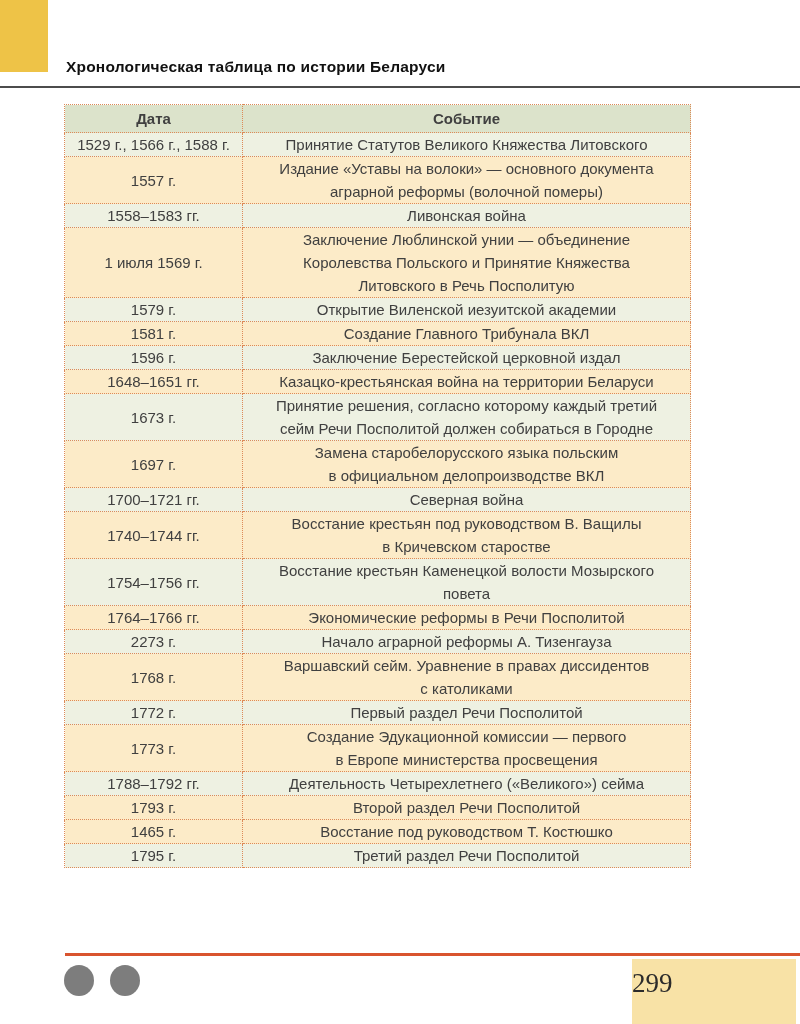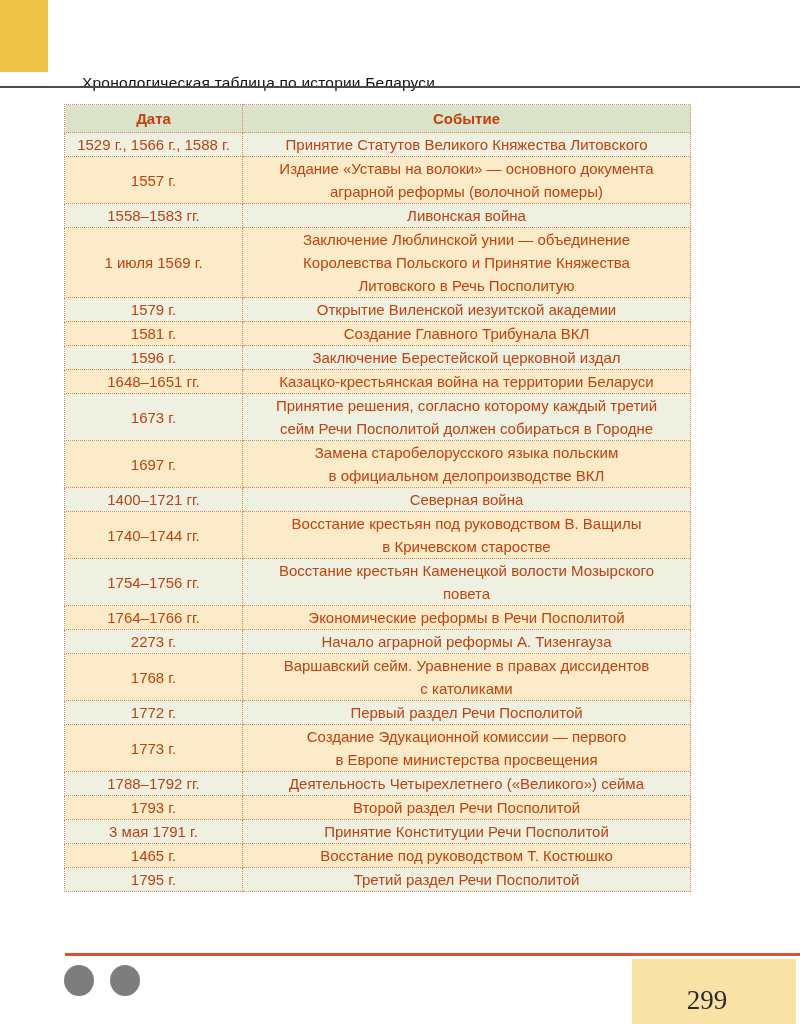--- a/index.html
+++ b/index.html
@@ -2,45 +2,45 @@
 <html><head>
 <meta charset="utf-8">
 <style>
   html,body{margin:0;padding:0;}
   .page{
     position:relative;width:800px;height:1024px;background:#ffffff;
     overflow:hidden;font-family:"Liberation Sans",sans-serif;
   }
   .corner-accent{position:absolute;left:0;top:0;width:48px;height:72px;background:#eec347;}
   .page-title{
-    position:absolute;left:66px;top:58px;margin:16px;
-    font-size:15.5px;font-weight:400;color:#111;letter-spacing:.2px;
+    position:absolute;left:66px;top:58px;margin:0;
+    font-size:15.5px;font-weight:700;color:#111;letter-spacing:.2px;
   }
   .title-rule{position:absolute;left:0;top:86px;width:800px;height:2px;background:#4c4c4c;}
   table.history{
     position:absolute;left:64px;top:104px;width:627px;
     border-collapse:collapse;table-layout:fixed;
-    font-size:15px;color:#c2410c;
+    font-size:15px;color:#404040;
   }
   table.history th, table.history td{
     border:1px dotted #dd8a58;text-align:center;line-height:23px;padding:0 6px;
   }
   table.history th{background:#dce3cb;font-weight:700;padding:2px 6px;}
   th.col-date, td.date{width:165px;}
   tr td{background:#fcebc8;}
   tr.alt td{background:#eef1e2;}
   td.event{white-space:pre-line;}
   .footer-rule{position:absolute;left:65px;top:953px;width:735px;height:3px;background:#d9542e;}
   .footer-dot{position:absolute;width:30px;height:31px;border-radius:50%;background:#7d7d7d;top:965px;}
   .dot1{left:64px;}
   .dot2{left:110px;}
   .page-number-box{
     position:absolute;left:632px;top:959px;width:164px;height:65px;background:#f8e2a6;
-    display:flex;justify-content:center;align-items:flex-start;
-    padding-top:26px;box-sizing:border-box;
+    display:flex;justify-content:flex-start;align-items:flex-start;
+    padding-top:9px;box-sizing:border-box;
   }
   .page-number-box span{
     font-family:"Liberation Serif",serif;font-size:27px;color:#2b2b2b;
     margin-right:14px;
   }
 </style>
 </head>
 <body>
 
 <div class="page">
@@ -95,21 +95,21 @@
           <td class="date">1673 г.</td>
           <td class="event">Принятие решения, согласно которому каждый третий
 сейм Речи Посполитой должен собираться в Городне</td>
         </tr>
         <tr>
           <td class="date">1697 г.</td>
           <td class="event">Замена старобелорусского языка польским
 в официальном делопроизводстве ВКЛ</td>
         </tr>
         <tr class="alt">
-          <td class="date">1400–1721 гг.</td>
+          <td class="date">1700–1721 гг.</td>
           <td class="event">Северная война</td>
         </tr>
         <tr>
           <td class="date">1740–1744 гг.</td>
           <td class="event">Восстание крестьян под руководством В. Ващилы
 в Кричевском старостве</td>
         </tr>
         <tr class="alt">
           <td class="date">1754–1756 гг.</td>
           <td class="event">Восстание крестьян Каменецкой волости Мозырского
@@ -138,24 +138,20 @@
 в Европе министерства просвещения</td>
         </tr>
         <tr class="alt">
           <td class="date">1788–1792 гг.</td>
           <td class="event">Деятельность Четырехлетнего («Великого») сейма</td>
         </tr>
         <tr>
           <td class="date">1793 г.</td>
           <td class="event">Второй раздел Речи Посполитой</td>
         </tr>
-        <tr class="alt">
-          <td class="date">3 мая 1791 г.</td>
-          <td class="event">Принятие Конституции Речи Посполитой</td>
-        </tr>
         <tr>
           <td class="date">1465 г.</td>
           <td class="event">Восстание под руководством Т. Костюшко</td>
         </tr>
         <tr class="alt">
           <td class="date">1795 г.</td>
           <td class="event">Третий раздел Речи Посполитой</td>
         </tr>
       </tbody>
   </table>

